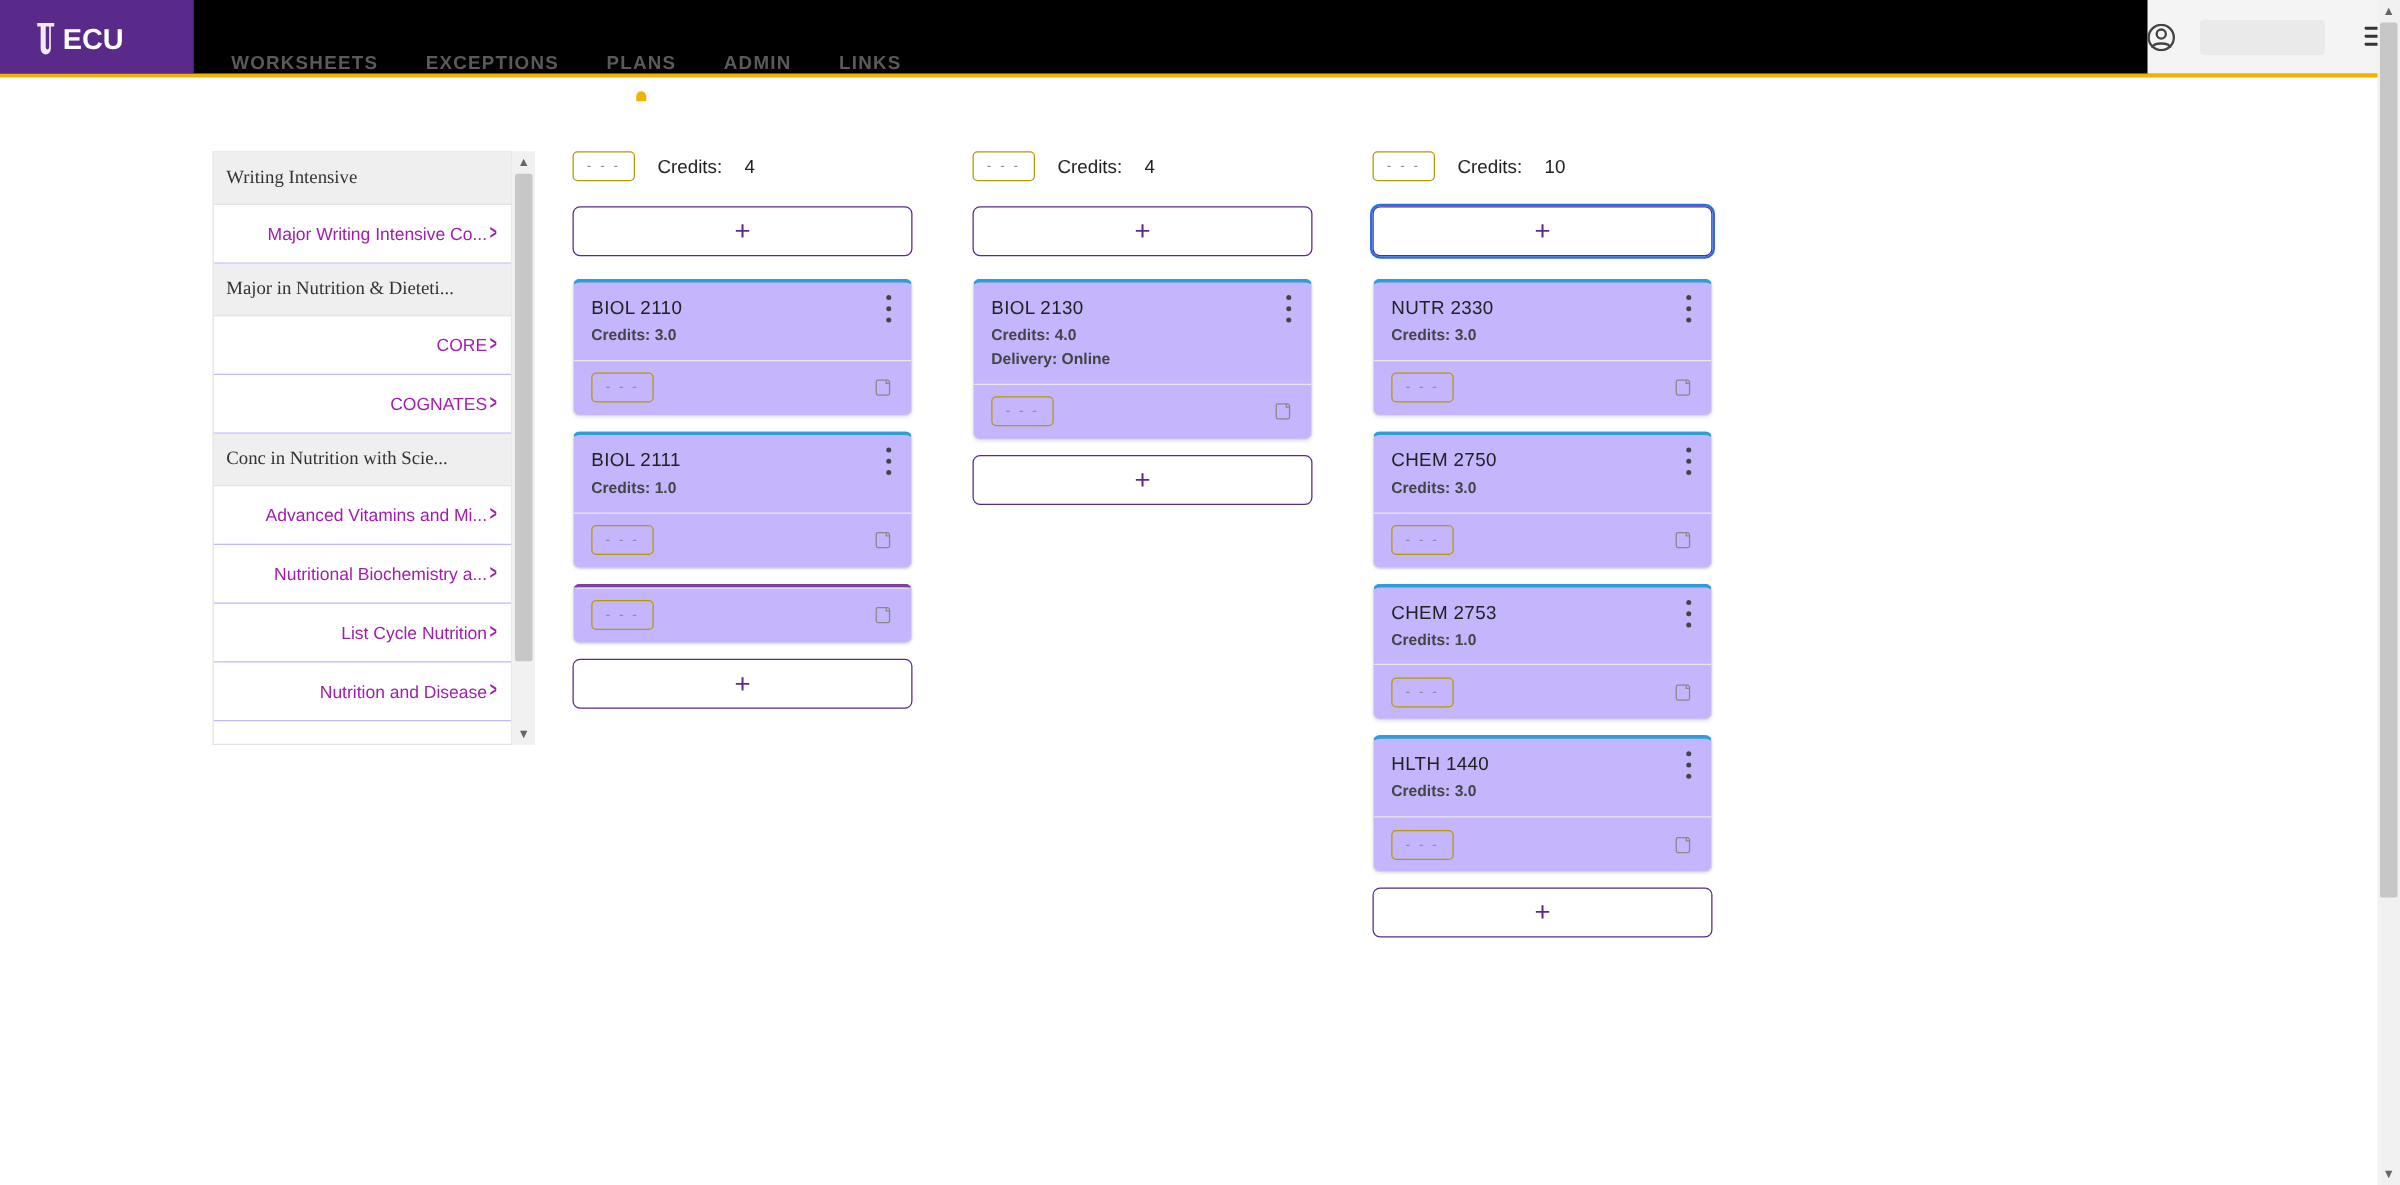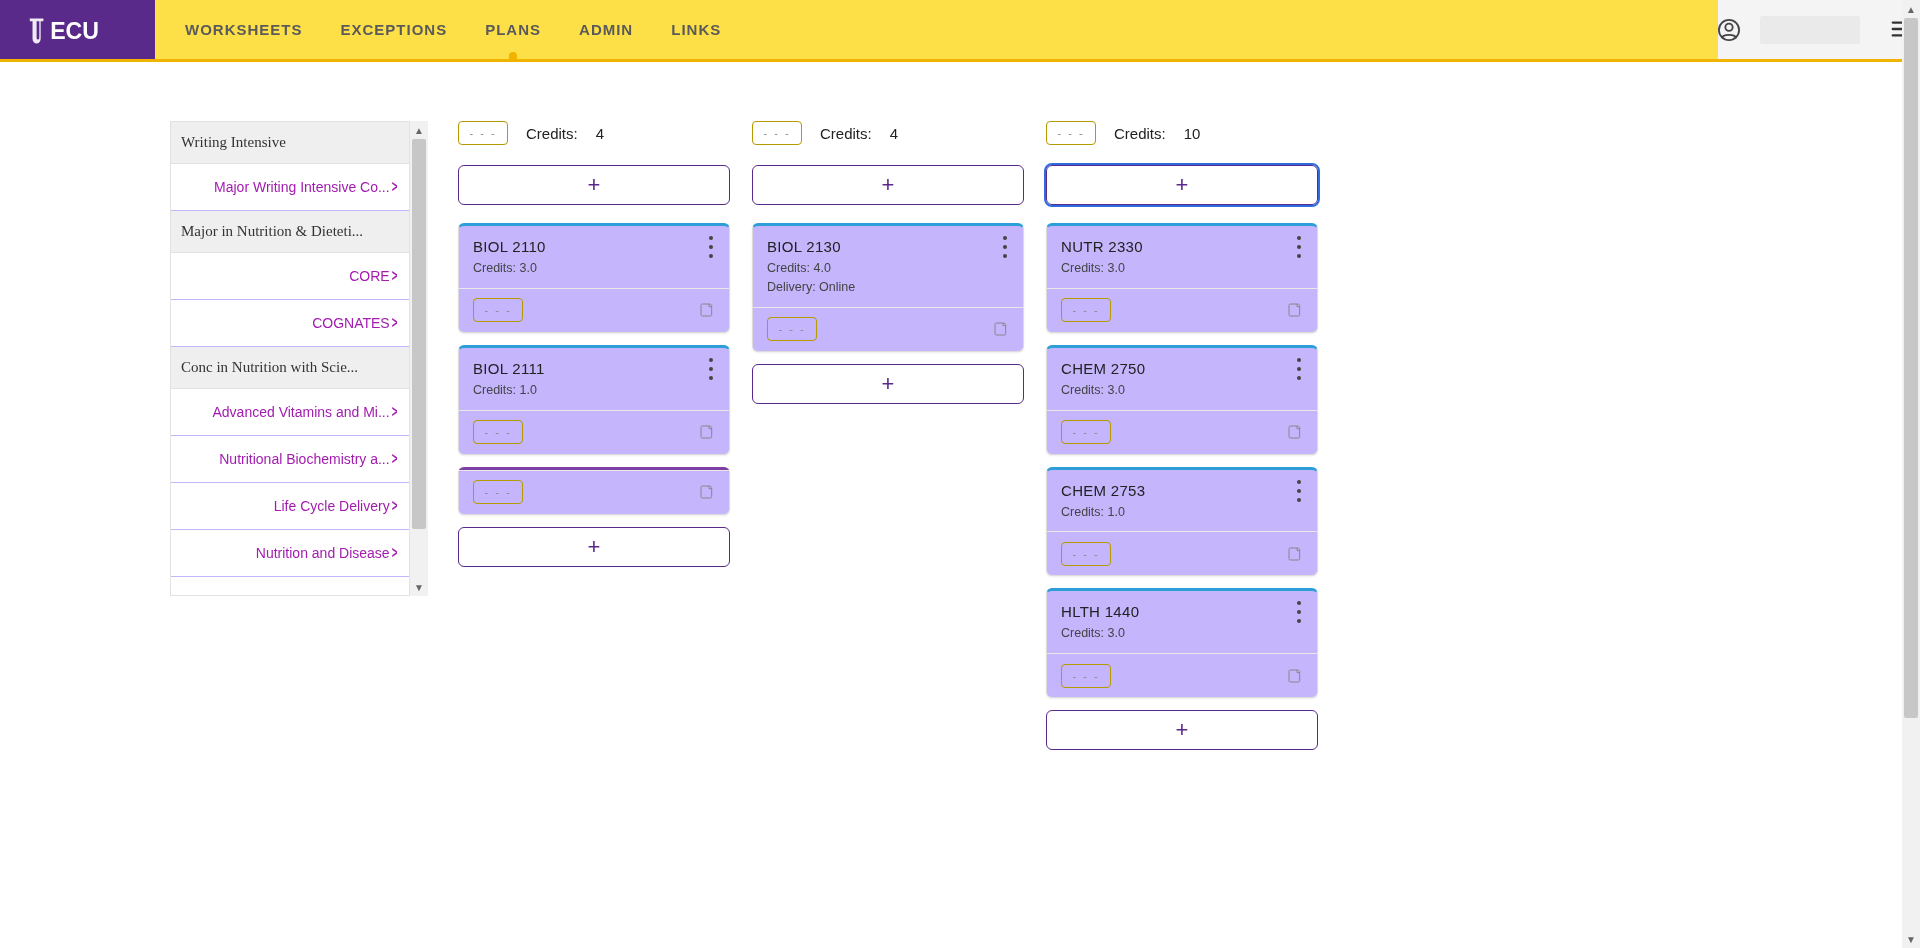--- a/index.html
+++ b/index.html
@@ -1,19 +1,19 @@
 <!DOCTYPE html>
 <html><head>
 <meta charset="utf-8">
 <style>
   * { box-sizing: border-box; font-family: Arial, Helvetica, sans-serif; }
   html, body { margin:0; padding:0; width:1920px; height:948px; background:#ffffff; overflow:hidden; }
 
   
-  .header { position:relative; height:59px; background:#fde047; display:flex; align-items:center; }
+  .header { position:relative; height:59px; background:#000000; display:flex; align-items:flex-end; }
   .logo-block { width:155px; height:59px; background:#592a8a; display:flex; align-items:center; justify-content:center; }
   .logo-block svg { height:34px; }
   .nav { display:flex; gap:38px; margin-left:30px; }
   .nav a { color:#5a5a5a; font-size:15px; font-weight:700; letter-spacing:1px; text-decoration:none; cursor:pointer; position:relative; }
   .nav a.active::after{ content:""; position:absolute; bottom:-22px; left:50%; transform:translateX(-50%); width:8px; height:8px; background:#f0b300; border-radius:50% 50% 0 0; }
   .header-right { position:absolute; right:0; top:0; height:59px; display:flex; align-items:center; gap:20px; padding-right:30px; background:#f4f4f4; width:202px; }
   .profile-icon { width:22px; height:22px; }
   .search-box { width:100px; height:28px; background:#eaeaea; border-radius:3px; }
   .gold-line{ position:absolute; left:0; right:0; top:59px; height:3px; background:#f0b300; }
 
@@ -26,35 +26,35 @@
   .side-head { background:#efefef; padding:12px 10px; font-size:15px; color:#333; border-bottom:1px solid #e2e2e2;font-family:Liberation Serif, serif; }
   .side-item { display:flex; align-items:center; justify-content:flex-end; padding:14px 10px 14px 18px; font-size:14px; color:#a21caf; border-bottom:1px solid #c4b5fd; cursor:pointer; white-space:nowrap; overflow:hidden; text-overflow:ellipsis;}
   .side-item span:first-child{ overflow:hidden; text-overflow:ellipsis; }
   .chev { font-size:16px; font-weight:bold; transform:scaleX(.6);}
   .sidebar-scroll{ position:absolute; right:0; top:0; width:18px; height:475px; background:#f1f1f1; display:flex; flex-direction:column; align-items:center;}
   .sidebar-scroll .up, .sidebar-scroll .down{ height:18px; width:18px; display:flex; align-items:center; justify-content:center; color:#666; font-size:10px;}
   .sidebar-scroll .track{ flex:1; width:18px; position:relative;}
   .sidebar-scroll .thumb{ position:absolute; top:0; left:2px; width:14px; height:390px; background:#c7c7c7; border-radius:2px;}
 
   
-  .cols { display:flex; gap:14px; margin-left:30px; }
+  .cols { display:flex; gap:40px; margin-left:30px; }
   .col { width:280px; }
   .col-head { display:flex; align-items:center; gap:18px; font-size:15px; color:#222; margin-bottom:20px; }
   .pill { width:50px; height:24px; border:1px solid #b59a00; border-radius:4px; display:flex; align-items:center; justify-content:center; letter-spacing:2px; color:#888; font-size:11px;}
   .pill::before{content:"- - -";}
   .card, .add-btn { width:272px; border-radius:6px; }
   .add-btn { height:40px; border:1px solid #592a8a; display:flex; align-items:center; justify-content:center; color:#592a8a; font-size:22px; font-weight:300; cursor:pointer; margin-bottom:18px; background:#fff;}
   .add-btn.focus { outline:2px solid #2d6cdf; outline-offset:0;}
   .card { background:#c4b5fd; border:1px solid #dcdcdc; margin-bottom:12px; box-shadow:0 1px 2px rgba(0,0,0,.08); position:relative; }
   .card.blue { border-top:3px solid #2d9ed8; }
   .card.purple { border-top:3px solid #7e3fa5; }
   .card.gold { border-top:3px solid #e0a800; }
   .card-body { padding:12px 14px 10px 14px; }
   .card-title { font-size:15px; color:#222; margin-bottom:4px; letter-spacing:.3px;}
-  .card-sub { font-size:12.5px; color:#444; line-height:1.5; }
+  .card-sub { font-size:12.5px; color:#444; line-height:1.5;font-weight:bold; }
   .card-foot { border-top:1px solid #e8e8e8; height:44px; display:flex; align-items:center; justify-content:space-between; padding:0 14px; }
   .note-icon { width:16px; height:16px; }
   .dots { position:absolute; right:10px; top:10px; width:16px; height:22px; display:flex; flex-direction:column; align-items:center; justify-content:space-between; cursor:pointer;}
   .dots span{ width:4px; height:4px; background:#444; border-radius:50%; }
 
   
   .page-scroll{ position:absolute; right:0; top:0; width:18px; height:948px; background:#f1f1f1; display:flex; flex-direction:column; align-items:center;}
   .page-scroll .up, .page-scroll .down{ height:18px; width:18px; display:flex; align-items:center; justify-content:center; color:#666; font-size:10px;}
   .page-scroll .track{ flex:1; width:18px; position:relative;}
   .page-scroll .thumb{ position:absolute; top:0; left:2px; width:14px; height:700px; background:#c7c7c7; border-radius:2px;}
@@ -114,21 +114,21 @@
         <div class="side-head">Conc in Nutrition with Scie...</div>
         <div class="side-item">
           <span>Advanced Vitamins and Mi...</span>
           <span class="chev">&gt;</span>
         </div>
         <div class="side-item">
           <span>Nutritional Biochemistry a...</span>
           <span class="chev">&gt;</span>
         </div>
         <div class="side-item">
-          <span>Life Cycle Delivery</span>
+          <span>List Cycle Nutrition</span>
           <span class="chev">&gt;</span>
         </div>
         <div class="side-item">
           <span>Nutrition and Disease</span>
           <span class="chev">&gt;</span>
         </div>
       </div>
     <div class="sidebar-scroll">
       <div class="up">▲</div>
       <div class="track">

